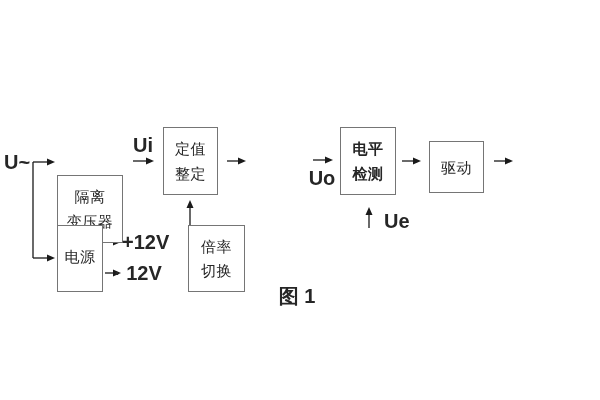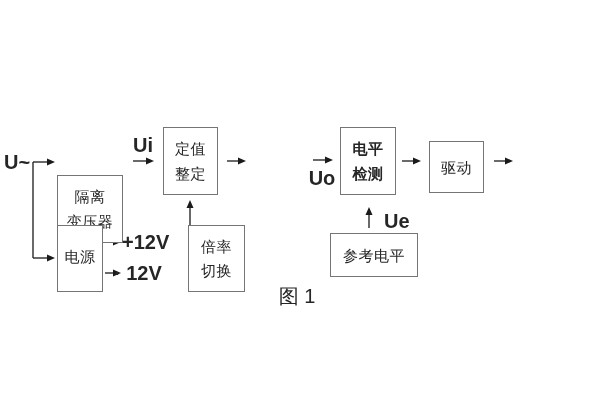--- a/index.html
+++ b/index.html
@@ -43,21 +43,21 @@
   }
   .box span{white-space:nowrap;letter-spacing:0.5px;}
   .sig-label{
     position:absolute;
     color:var(--text);
     font-size:20px;
     font-weight:600;
     line-height:18px;
     white-space:nowrap;
   }
-  .sig-label.cjk{font-weight:400;}
+  .sig-label.cjk{font-weight:700;}
   .center{text-align:center;}
 </style>
 </head>
 <body>
 
 <div class="canvas">
 
   <svg class="connector-layer" width="600" height="400" viewBox="0 0 600 400">
     <g>
       <line x1="33" y1="162" x2="48" y2="162"></line>
@@ -120,23 +120,20 @@
     <span>驱动</span>
   </div>
 
   <div class="box" style="left:57px;top:225px;width:46px;height:67px;font-family:Liberation Mono, monospace;">
     <span>电源</span>
   </div>
   <div class="box" style="left:162px;top:225px;width:57px;height:67px;margin-left:26px;">
     <span>倍率</span>
     <span>切换</span>
   </div>
-  <div class="box" style="left:330px;top:233px;width:88px;height:44px;">
-    <span>参考电平</span>
-  </div>
 
   <div class="sig-label" style="left:4px;top:153px;">U~</div>
   <div class="sig-label center" style="left:129px;top:136px;width:28px;">Ui</div>
   <div class="sig-label center" style="left:307px;top:134px;width:30px;margin-top:35px;">Uo</div>
   <div class="sig-label" style="left:122px;top:233px;">+12V</div>
   <div class="sig-label" style="left:114px;top:264px;">· 12V</div>
   <div class="sig-label" style="left:384px;top:212px;">Ue</div>
 
   <div class="sig-label cjk center" style="left:266px;top:287px;width:62px;">图 1</div>
 

